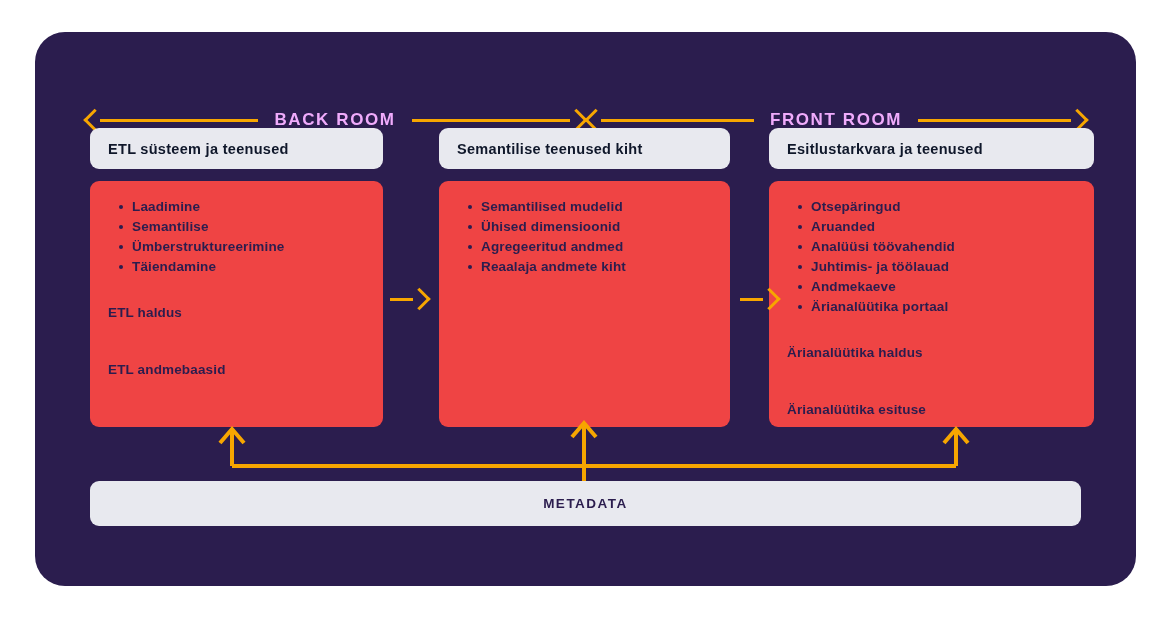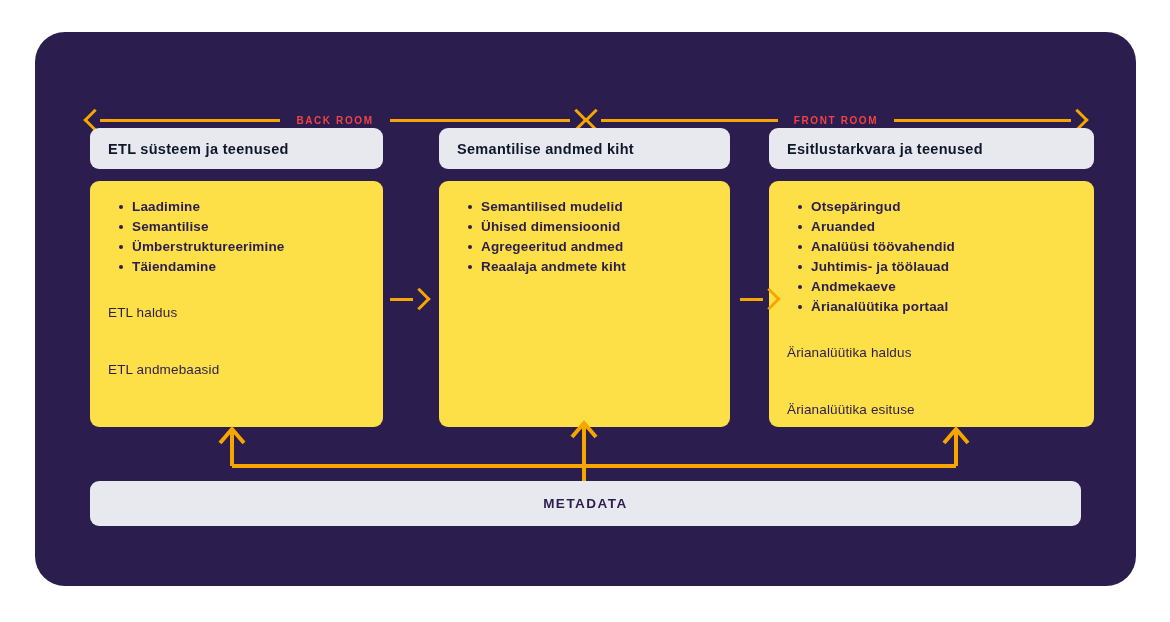--- a/index.html
+++ b/index.html
@@ -49,22 +49,22 @@
   .arrow-band.back  { left: 50px;  width: 500px; }
   .arrow-band.front { left: 551px; width: 500px; }
 
   .band-line {
     flex: 1 1 auto;
     height: 3px;
     background: #f7a600;
   }
 
   .band-label {
-    color: #ef4444;
-    font-size: 10px;
+    color: #f0abfc;
+    font-size: 17px;
     font-weight: bold;
     letter-spacing: 1.6px;
     white-space: nowrap;
     padding: 0 16px;
   }
 
   .head {
     flex: 0 0 auto;
     width: 15px;
     height: 22px;
@@ -100,21 +100,21 @@
     align-items: center;
     padding: 0 18px;
     color: #0f172a;
     font-size: 14.5px;
     font-weight: bold;
     letter-spacing: 0.3px;
   }
 
   .card-body {
     margin-top: 12px;
-    background: #fde047;
+    background: #ef4444;
     border-radius: 9px;
     height: 246px;
     padding: 16px 18px 14px 18px;
     color: #2b1d4e;
   }
 
   .card-body ul {
     list-style: none;
     margin: 0 0 0 10px;
     padding: 0;
@@ -134,21 +134,21 @@
     left: 1px;
     top: 8px;
     width: 4px;
     height: 4px;
     border-radius: 50%;
     background: #2b1d4e;
   }
 
   .note {
     font-size: 13.5px;
-    font-weight: normal;
+    font-weight: bold;
     letter-spacing: 0.15px;
     white-space: nowrap;
   }
   .note.first { margin-top: 28px; }
   .note.second { margin-top: 42px; }
 
   
   .mid-arrow {
     position: absolute;
     top: 255px;
@@ -222,21 +222,21 @@
           <li>Semantilise</li>
           <li>Ümberstruktureerimine</li>
           <li>Täiendamine</li>
         </ul>
         <div class="note first">ETL haldus</div>
         <div class="note second">ETL andmebaasid</div>
       </div>
     </div>
 
     <div class="col c2">
-      <div class="card-title">Semantilise andmed kiht</div>
+      <div class="card-title">Semantilise teenused kiht</div>
       <div class="card-body">
         <ul>
           <li>Semantilised mudelid</li>
           <li>Ühised dimensioonid</li>
           <li>Agregeeritud andmed</li>
           <li>Reaalaja andmete kiht</li>
         </ul>
       </div>
     </div>
 

